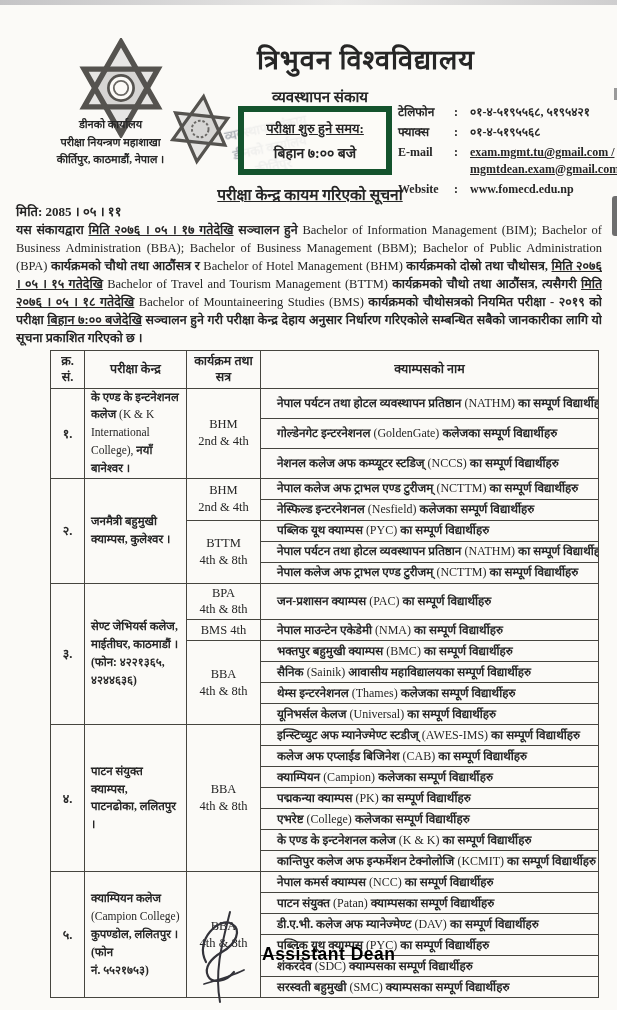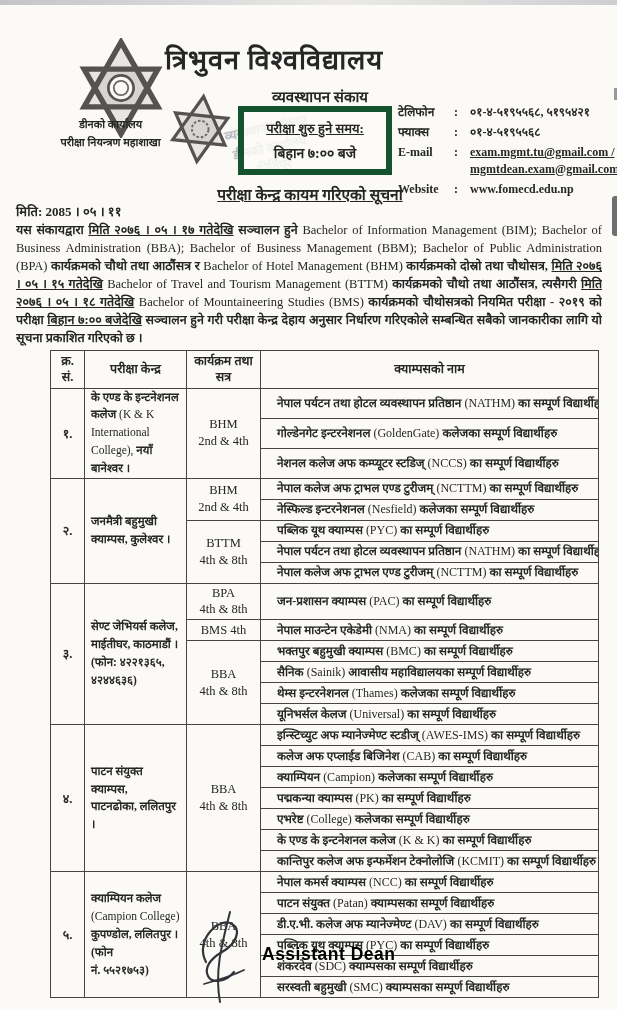--- a/index.html
+++ b/index.html
@@ -8,21 +8,21 @@
   
   .scan-top{position:absolute;left:0;top:0;width:617px;height:5px;
     background:linear-gradient(to right,rgba(130,130,138,.45),rgba(160,160,168,.18) 55%,rgba(135,135,142,.38));}
   .scan-right-1{position:absolute;right:0;top:196px;width:5px;height:40px;background:#6e6e6e;border-radius:3px 0 0 3px;}
   .scan-right-2{position:absolute;right:0;top:88px;width:3px;height:12px;background:#9a9a9a;}
   
   .emblem-big{position:absolute;left:76px;top:38px;}
   .emblem-small{position:absolute;left:168px;top:92px;transform:rotate(6deg);}
   .stamp{position:absolute;left:228px;top:118px;transform:rotate(-12deg);color:#9aa0a8;opacity:.8;
          font-weight:bold;font-size:13px;text-align:center;line-height:1.5;filter:blur(.4px);}
-  .university{position:absolute;left:165px;top:40px;width:310px;text-align:left;
+  .university{position:absolute;left:165px;top:40px;width:310px;text-align:right;
               font-size:27px;font-weight:bold;letter-spacing:1px;}
   .faculty{position:absolute;left:165px;top:86px;width:310px;text-align:center;font-size:15px;font-weight:bold;}
   .office{position:absolute;left:28px;top:116px;width:165px;text-align:center;
           font-size:11px;font-weight:bold;line-height:1.6;}
   .time-box{position:absolute;left:238px;top:106px;width:142px;height:50px;border:6px solid #14532d;
             text-align:center;padding-top:7px;background:rgba(251,250,247,.85);}
   .time-box .tb-title{font-size:13px;font-weight:bold;text-decoration:underline;}
   .time-box .tb-time{font-size:14px;font-weight:bold;margin-top:6px;}
   .contacts{position:absolute;left:398px;top:104px;width:216px;}
   .contact-row{display:flex;font-size:12px;line-height:1.35;margin-bottom:4px;}
@@ -87,20 +87,21 @@
       <div class="stamp-line">डीनको कार्यालय</div>
       <div class="stamp-line">कीर्तिपुर</div>
     </div>
 
   <div class="university">त्रिभुवन विश्वविद्यालय</div>
   <div class="faculty">व्यवस्थापन संकाय</div>
 
   <div class="office" id="office-lines">
       <div class="office-line">डीनको कार्यालय</div>
       <div class="office-line">परीक्षा नियन्त्रण महाशाखा</div>
+      <div class="office-line">कीर्तिपुर, काठमाडौं, नेपाल ।</div>
     </div>
 
   <div class="time-box">
     <div class="tb-title">परीक्षा शुरु हुने समय:</div>
     <div class="tb-time">बिहान ७:०० बजे</div>
   </div>
 
   <div class="contacts" id="contact-rows">
       <div class="contact-row">
         <span class="contact-label">टेलिफोन</span>

